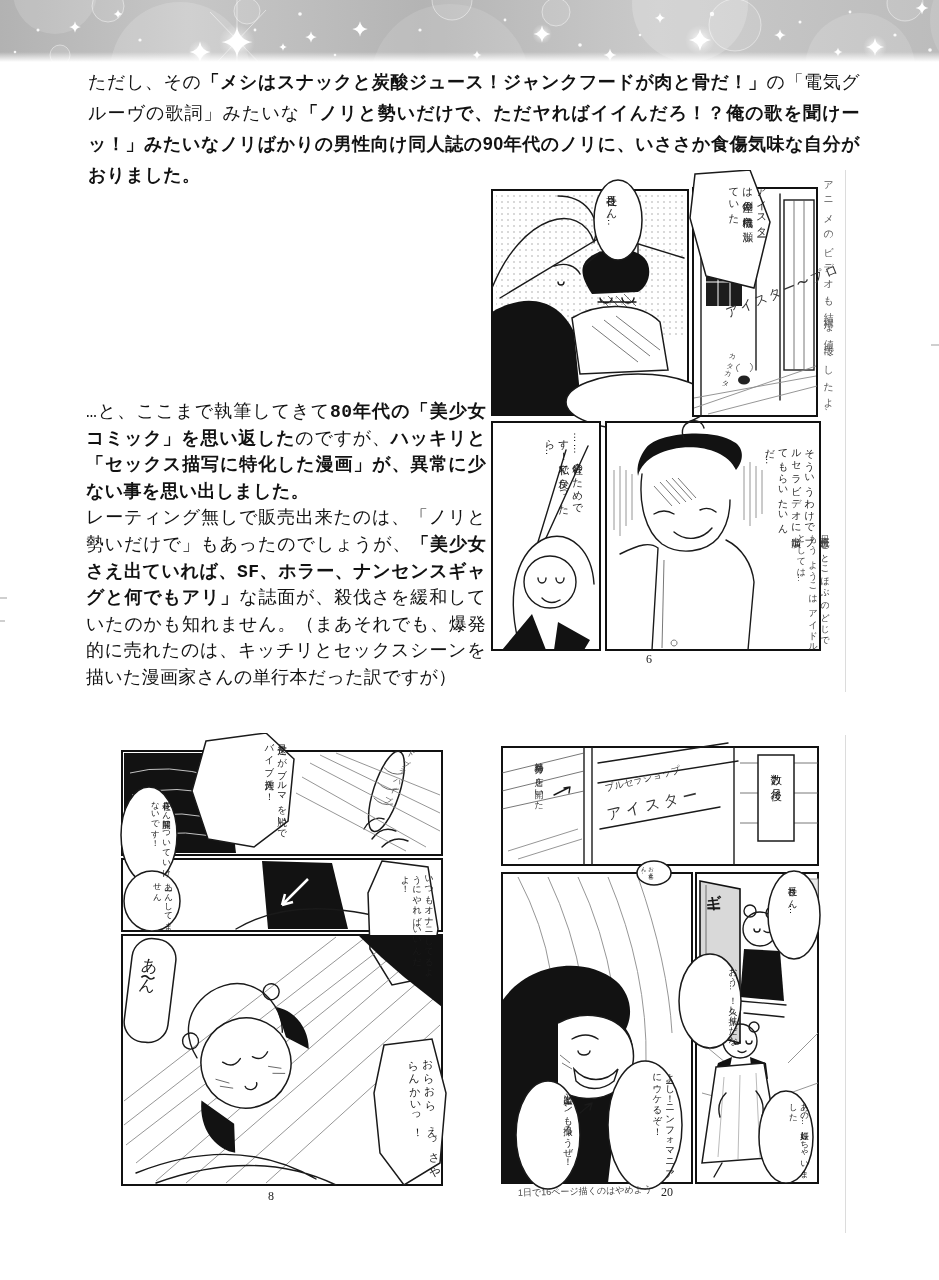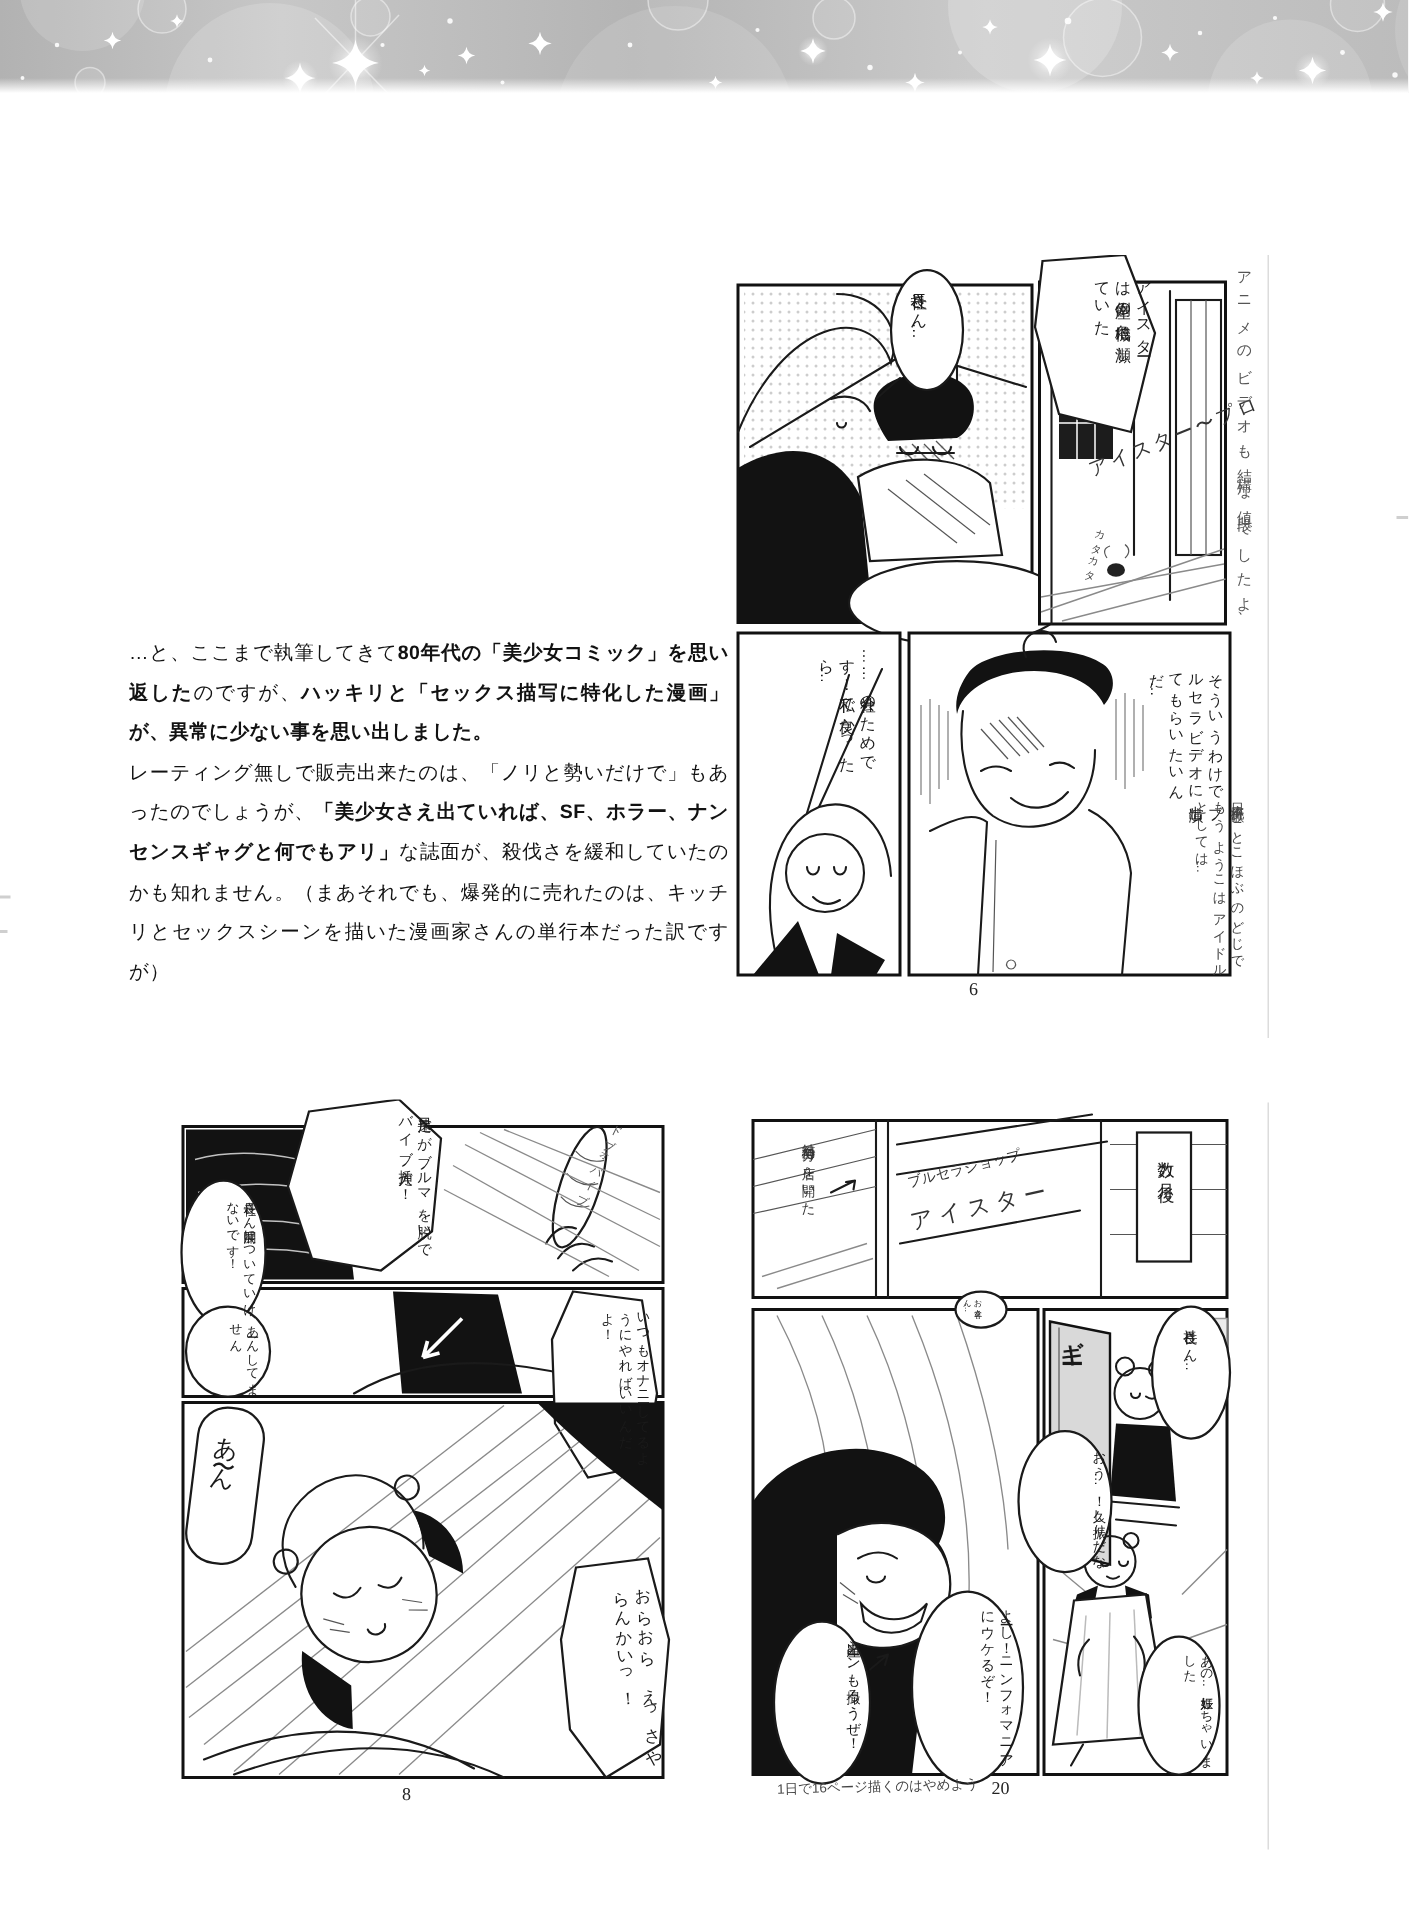--- a/index.html
+++ b/index.html
@@ -6,21 +6,21 @@
   .page {
     position:relative; width:939px; height:1280px; background:#fff;
     font-family:"Liberation Sans","DejaVu Sans",sans-serif; color:#111; overflow:hidden;
   }
   
   .hdr { position:absolute; left:0; top:0; width:939px; height:62px; display:block; }
   
   .tblock { position:absolute; text-align:justify; color:#121212; }
   .intro  { left:88px;  top:67px;  width:772px; font-size:18px; line-height:31px; letter-spacing:.4px; }
   .para1  { left:86px;  top:179px; width:400px; font-size:18px; line-height:27.5px; letter-spacing:.3px; }
-  .para2  { left:86px;  top:422px; width:400px; font-size:13px; line-height:26.6px; letter-spacing:.3px; }
+  .para2  { left:86px;  top:399px; width:400px; font-size:18px; line-height:26.6px; letter-spacing:.3px;font-family:Liberation Mono, monospace; }
   .tblock .b { font-weight:900; }
   
   .manga { position:absolute; }
   .manga svg { position:absolute; left:0; top:0; }
   .vtext {
     position:absolute; writing-mode:vertical-rl; line-height:1.32;
     color:#1a1a1a; white-space:pre-line; letter-spacing:1px;
   }
   .hand { font-style:normal; color:#3a3a3a; }
   .htext { position:absolute; color:#333; white-space:nowrap; }
@@ -128,20 +128,21 @@
       <circle cx="800" cy="22" r="1.5"></circle>
         <circle cx="850" cy="12" r="1.4"></circle>
         <circle cx="895" cy="35" r="1.6"></circle>
       <circle cx="930" cy="50" r="1.8"></circle>
         <circle cx="38" cy="30" r="1.5"></circle>
         <circle cx="15" cy="52" r="1.3"></circle>
     </g>
     <rect y="52" width="939" height="10" fill="url(#fade)"></rect>
   </svg>
 
+  <div class="tblock intro"><span>ただし、その</span><span class="b">「メシはスナックと炭酸ジュース！ジャンクフードが肉と骨だ！」</span><span>の「電気グルーヴの歌詞」みたいな</span><span class="b">「ノリと勢いだけで、ただヤればイイんだろ！？俺の歌を聞けーッ！」</span><span class="b">みたいなノリばかりの男性向け同人誌の90年代のノリに、いささか食傷気味な自分がおりました。</span></div>
   <div class="tblock para2"><span>…と、ここまで執筆してきて</span><span class="b">80年代の「美少女コミック」を思い返した</span><span>のですが、</span><span class="b">ハッキリと「セックス描写に特化した漫画」が、異常に少ない事を思い出しました。</span><br><span>レーティング無しで販売出来たのは、「ノリと勢いだけで」もあったのでしょうが、</span><span class="b">「美少女さえ出ていれば、SF、ホラー、ナンセンスギャグと何でもアリ」</span><span>な誌面が、殺伐さを緩和していたのかも知れません。（まあそれでも、爆発的に売れたのは、キッチリとセックスシーンを描いた漫画家さんの単行本だった訳ですが）</span></div>
 
   <div class="scanline" style="left:845px;top:170px;width:1px;height:522px;"></div>
   <div class="scanline" style="left:845px;top:735px;width:1px;height:498px;"></div>
   <div class="mark" style="left:0;top:597px;width:7px;height:2px;"></div>
   <div class="mark" style="left:0;top:620px;width:5px;height:2px;"></div>
   <div class="mark" style="left:931px;top:344px;width:8px;height:2px;"></div>
 
   <div class="manga" style="left:488px;top:170px;width:358px;height:500px;">
     <svg width="358" height="500" viewBox="0 0 358 500">

